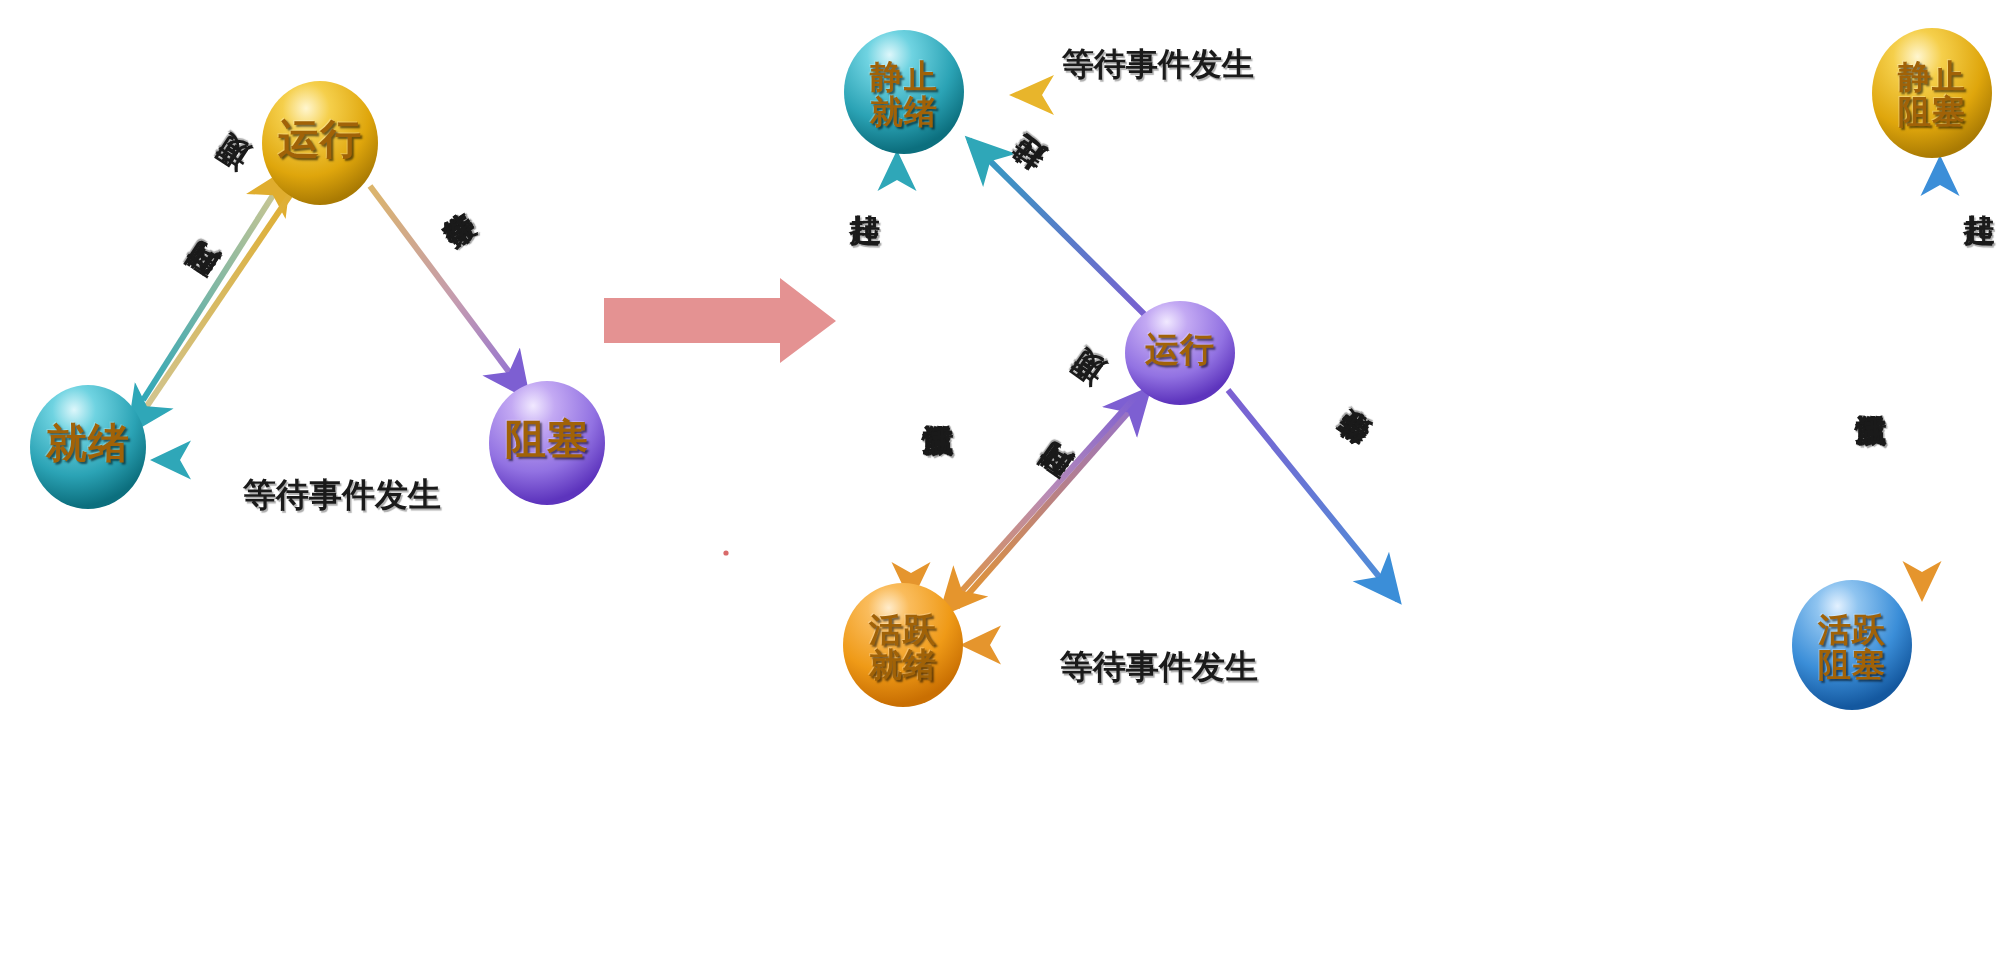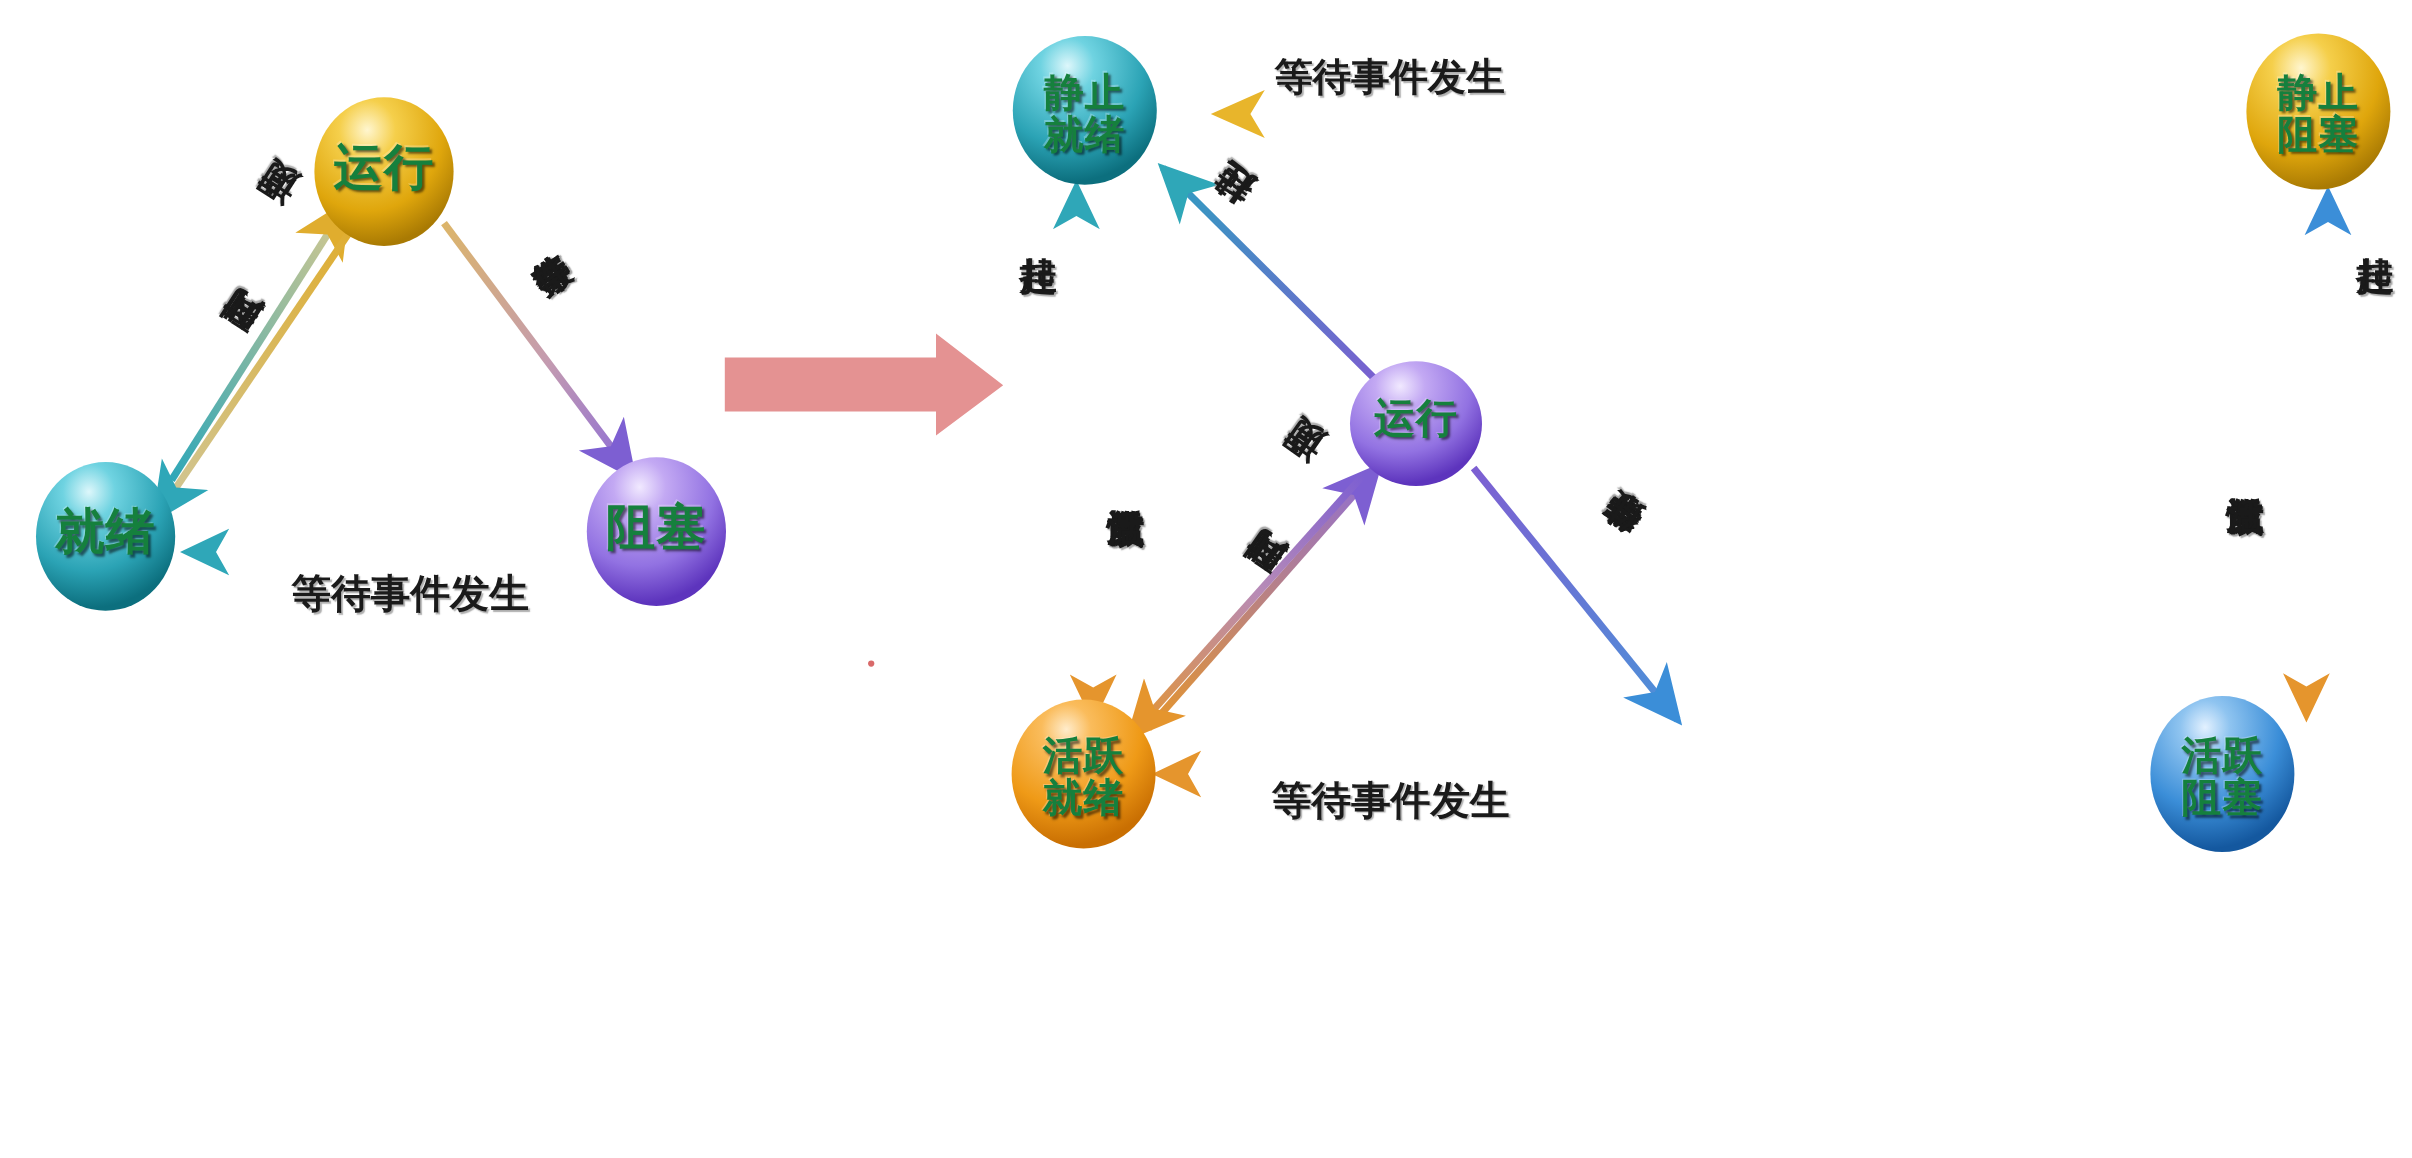--- a/index.html
+++ b/index.html
@@ -3,21 +3,21 @@
 <meta charset="utf-8">
 <style>
   html,body{margin:0;padding:0;background:#ffffff;}
   body{width:2010px;height:965px;position:relative;overflow:hidden;
        font-family:"Liberation Sans","DejaVu Sans",sans-serif;}
   #stage{position:absolute;inset:0;width:2010px;height:965px;}
   svg#canvas{position:absolute;left:0;top:0;width:2010px;height:965px;}
 
   .node-label{
     position:absolute;
-    color:#15803d;
+    color:#a16207;
     font-weight:700;
     text-align:center;
     line-height:1.05;
     pointer-events:none;
     text-shadow:2px 2px 2px rgba(0,0,0,.55), -1px -1px 0 rgba(255,255,255,.25);
     letter-spacing:1px;
     white-space:pre;
   }
   .edge-label{
     position:absolute;

